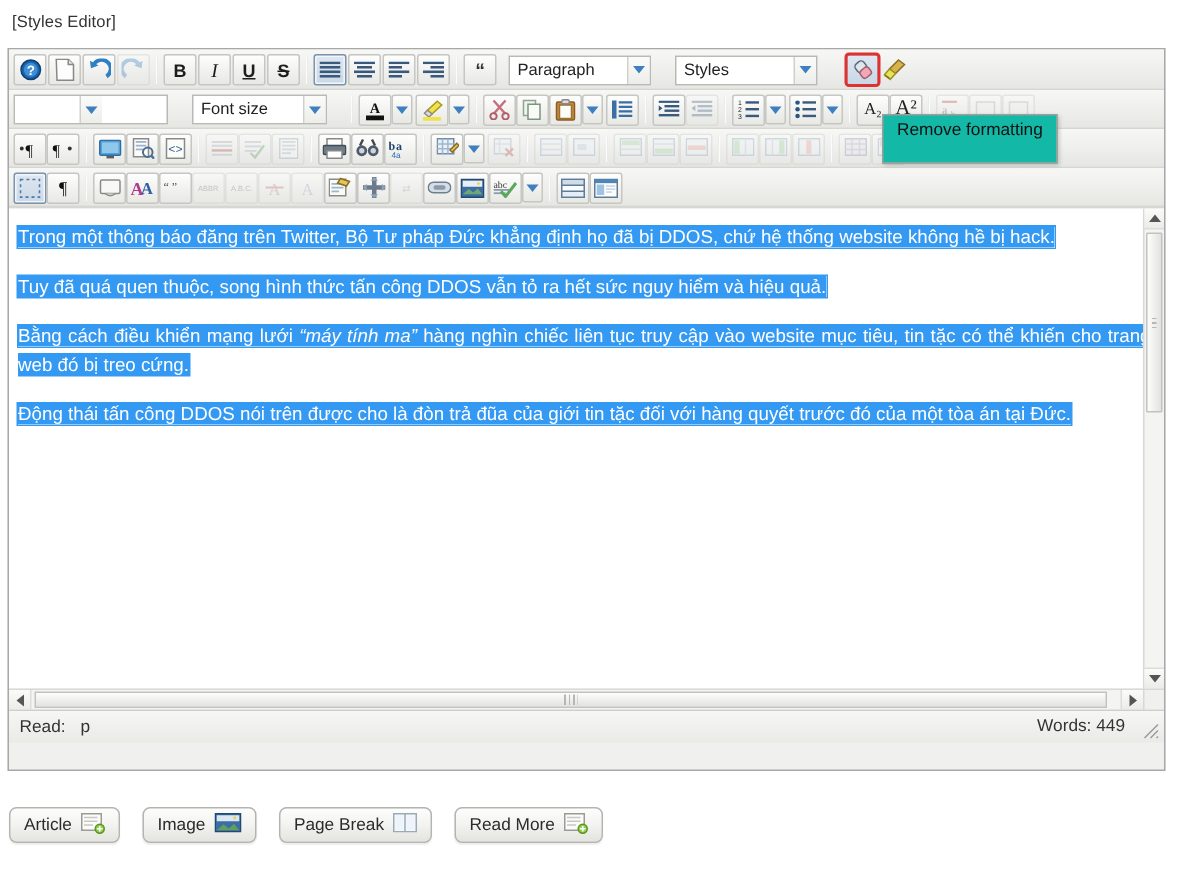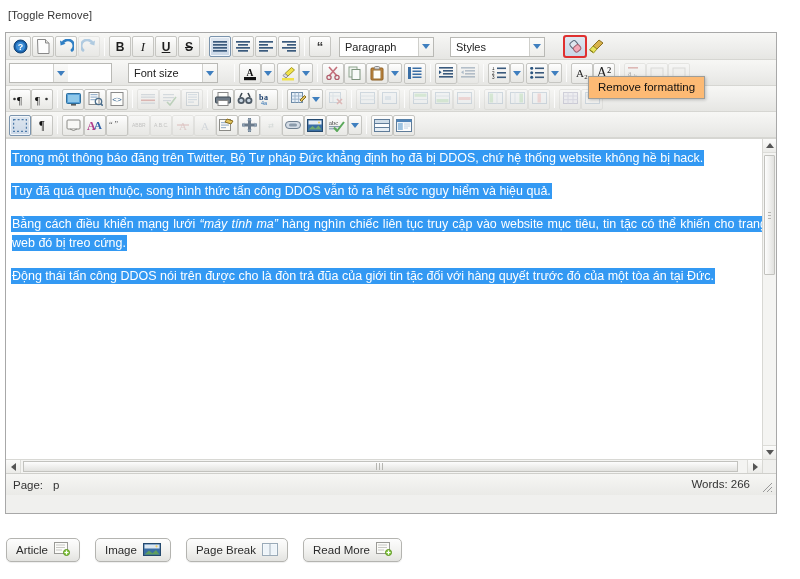--- a/index.html
+++ b/index.html
@@ -114,22 +114,22 @@
     border: 1px solid #c6c6c2; border-radius: 2px;
     background: linear-gradient(to bottom,#fefefe 0%,#f1f1ef 50%,#e7e7e4 100%);
     cursor: pointer; flex: none;
   }
   .caret { width: 0; height: 0; border-left: 4px solid transparent; border-right: 4px solid transparent; border-top: 5px solid #3f7fbf; }
 
   
   .tooltip {
     position: absolute;
     left: 588px; top: 76px;
-    padding: 4px 9px 5px 9px;
-    background: #fdba74;
+    padding: 4px 9px 15px 9px;
+    background: #14b8a6;
     border: 1px solid #9d9d99;
     font-size: 11.5px;
     color: #111;
     box-shadow: 1px 1px 3px rgba(0,0,0,.22);
     z-index: 40;
     white-space: nowrap;
   }
 
   
   .content-wrap {
@@ -263,21 +263,21 @@
     cursor: pointer;
     box-shadow: 0 1px 1px rgba(0,0,0,0.07);
     white-space: nowrap;
   }
 </style>
 </head>
 <body>
 
 <div id="page">
 
-  <div class="toggle-editor">[Toggle Remove]</div>
+  <div class="toggle-editor">[Styles Editor]</div>
 
   <div class="editor-frame">
 
     <div class="toolbar r1">
       <div class="tb-group">
         <div class="btn framed">
           <svg width="15" height="15" viewBox="0 0 15 15">
               <circle cx="7.5" cy="7.5" r="6.5" fill="#1a63ad" stroke="#0d3f72"></circle>
               <circle cx="7.5" cy="7.5" r="4.6" fill="#3d8ed6"></circle>
               <text x="7.5" y="11" font-size="9" font-weight="bold" fill="#fff" text-anchor="middle" font-family="Liberation Sans">?</text>
@@ -894,23 +894,23 @@
             <span class="grip"></span>
           </div>
         <div class="arrow-r">
             <span class="tri-r"></span>
           </div>
       </div>
       <div class="corner-box"></div>
     </div>
 
     <div class="statusbar">
-      <span class="path-label">Page:</span>
+      <span class="path-label">Read:</span>
       <span class="path-val">p</span>
-      <span class="words">Words: 266</span>
+      <span class="words">Words: 449</span>
       <span class="resize-grip">
         <svg width="12" height="12" viewBox="0 0 12 12">
             <g stroke="#999" stroke-width="1">
               <path d="M11 2L2 11"></path>
               <path d="M11 6L6 11"></path>
               <path d="M11 10L10 11"></path>
             </g>
           </svg>
       </span>
     </div>

